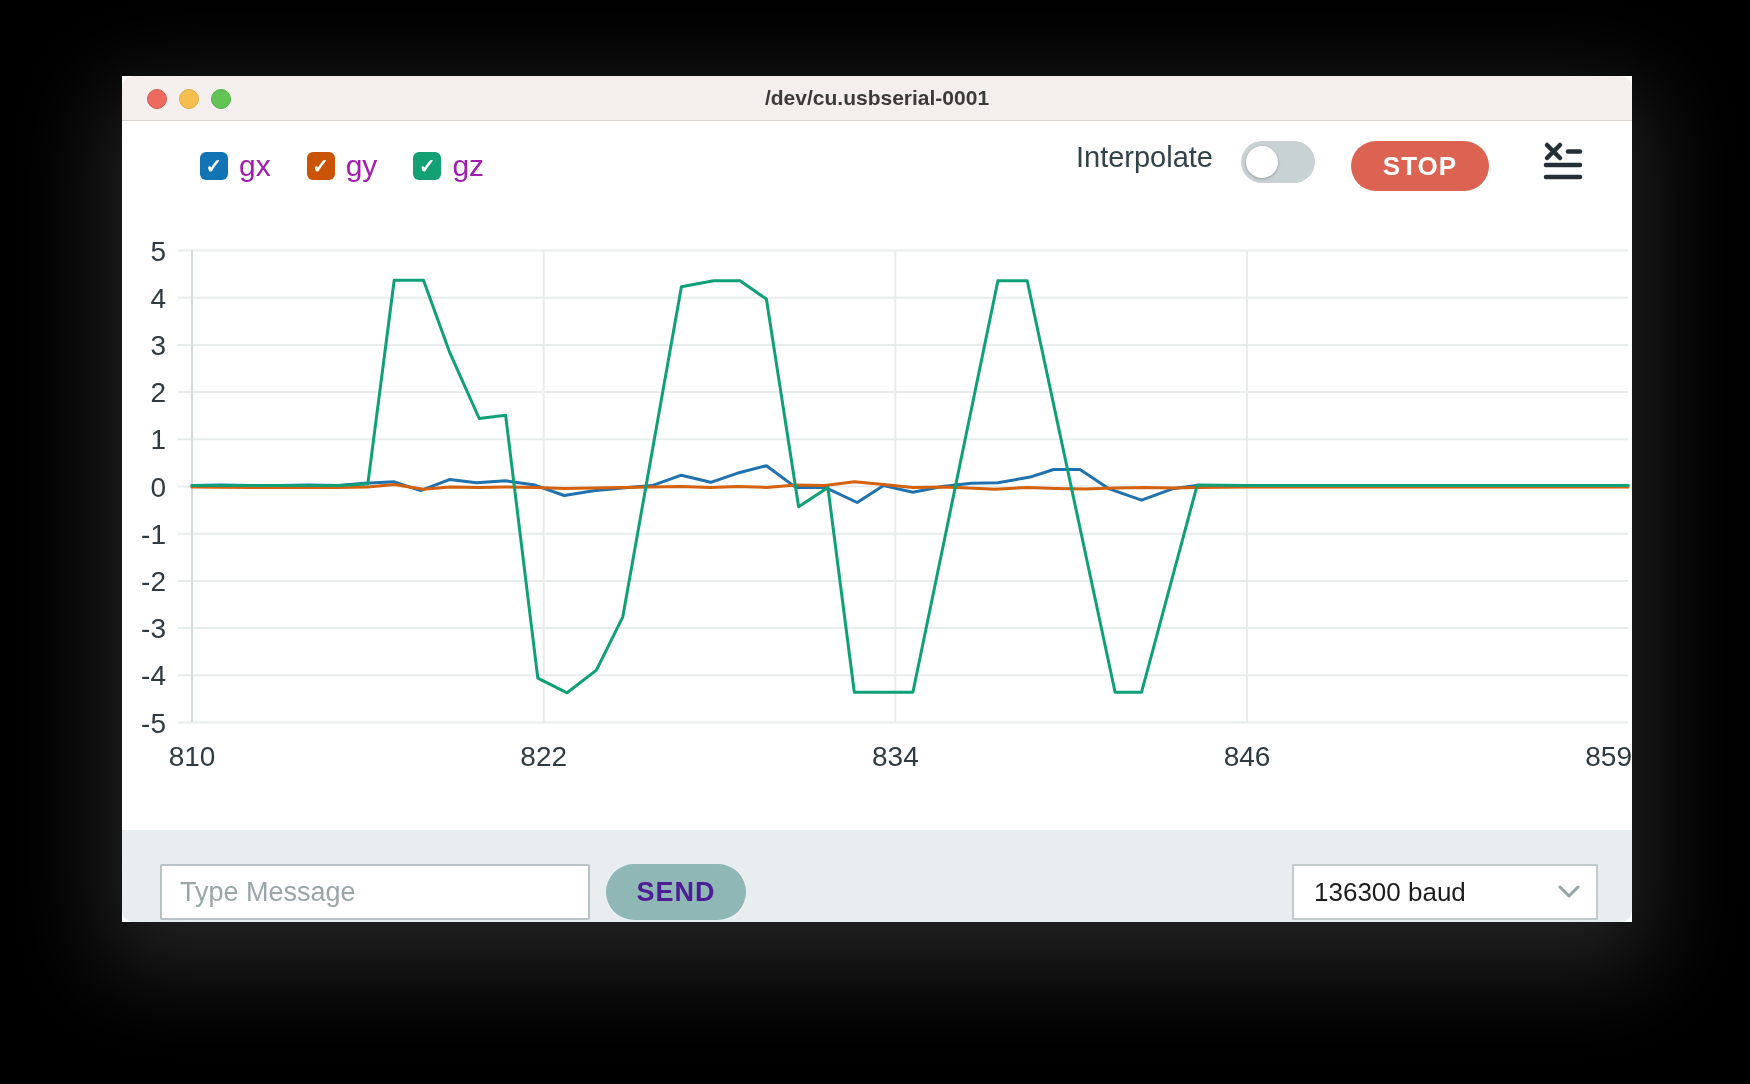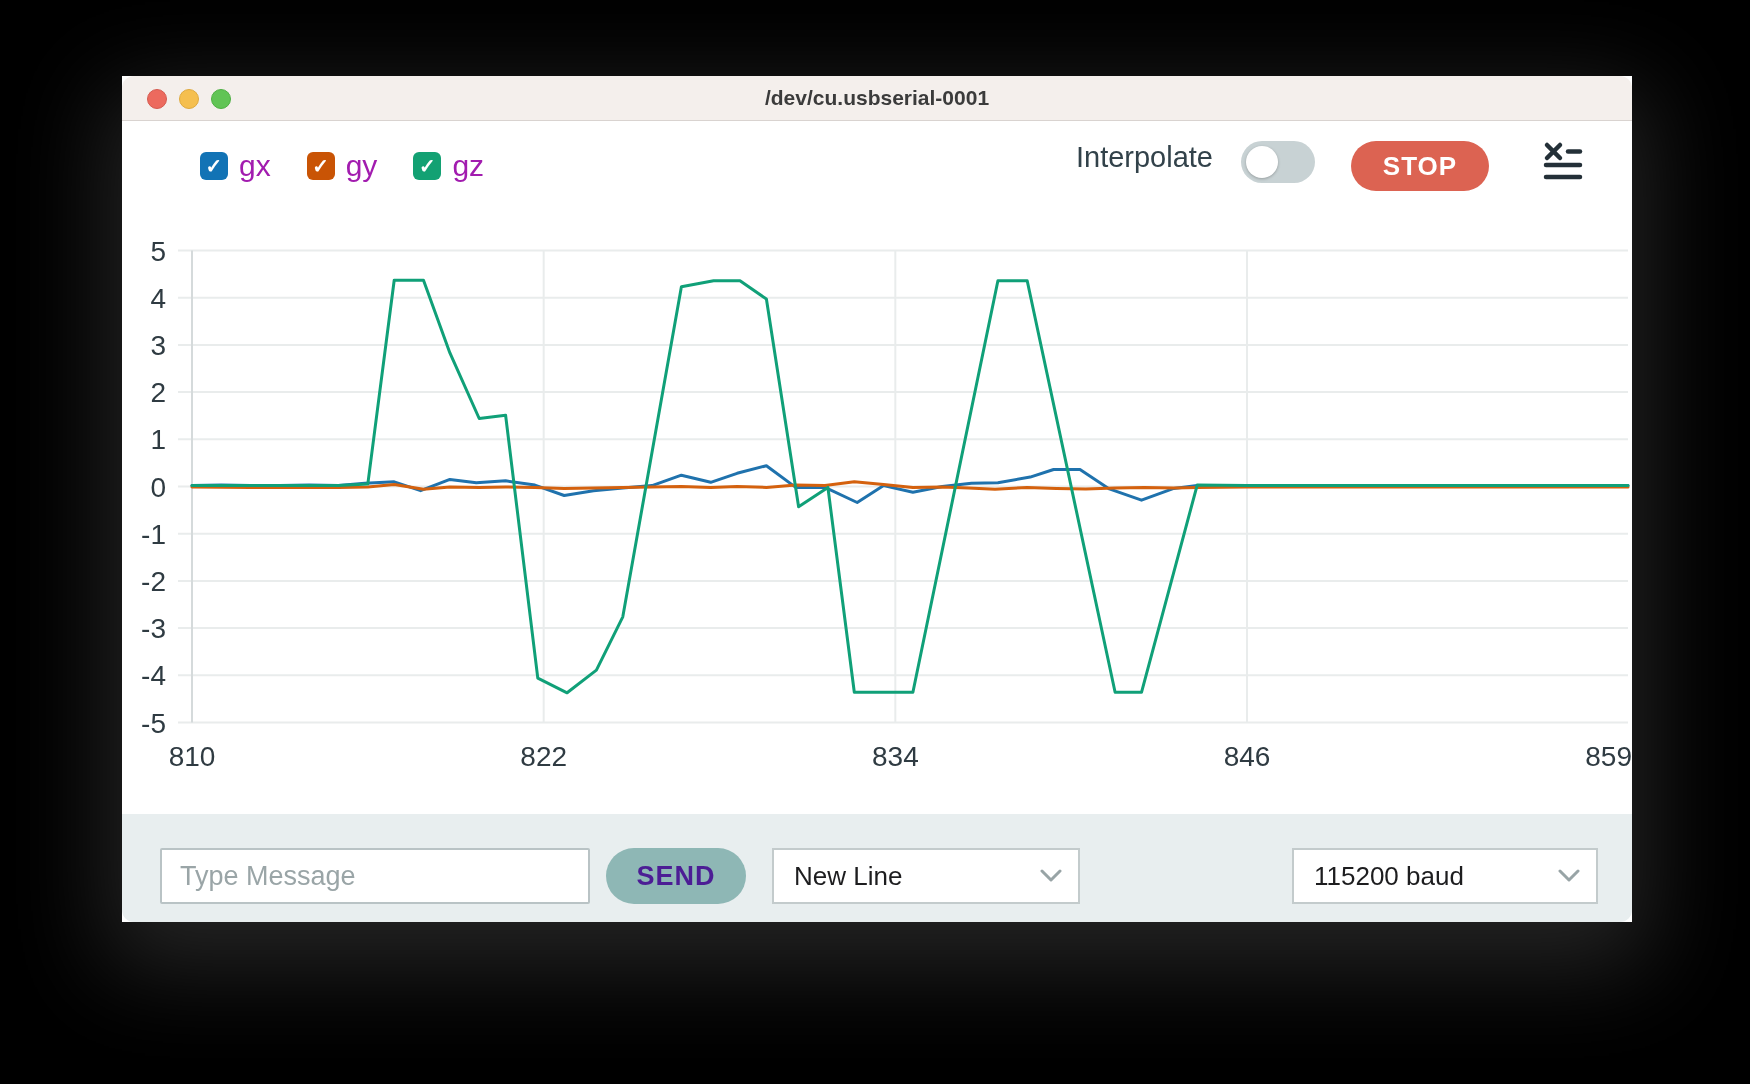--- a/index.html
+++ b/index.html
@@ -25,21 +25,21 @@
   .right-cluster{display:flex;}
   .interp-label{font-size:29px;color:#32424a;}
   .switch{width:74px;height:42px;border-radius:21px;background:#c8d2d4;position:relative;margin-left:28px;cursor:pointer;}
   .knob{position:absolute;left:5px;top:5px;width:32px;height:32px;border-radius:50%;background:#fff;
         box-shadow:0 1px 3px rgba(0,0,0,.25);}
   .stop-btn{margin-left:36px;width:138px;height:50px;border:none;border-radius:25px;color:#fff;
             font-family:inherit;font-size:26px;font-weight:bold;letter-spacing:1px;cursor:pointer;}
   .clear-btn{margin-left:54px;width:40px;height:40px;background:none;border:none;padding:0;cursor:pointer;}
   .chart{position:absolute;left:0;top:126px;width:1510px;height:600px;}
   .chart text.tick{font-family:"Liberation Sans", sans-serif;font-size:28px;fill:#2f3b42;}
-  .bottombar{position:absolute;left:0;bottom:0;width:100%;height:108px;background:#e8eeef;
+  .bottombar{position:absolute;left:0;bottom:0;width:100%;height:92px;background:#e8eeef;
              border-radius:0 0 12px 12px;}
   .msg-input{position:absolute;left:38px;top:34px;width:430px;height:56px;box-sizing:border-box;
              border:2px solid #b9c3c5;border-radius:2px;background:#fff;padding:0 18px;
              font-family:inherit;font-size:27px;color:#333;}
   .msg-input::placeholder{color:#9aa5a7;}
   .send-btn{position:absolute;left:484px;top:34px;width:140px;height:56px;border:none;border-radius:28px;
             background:#8eb7b5;color:#4c1d95;font-family:inherit;font-size:27px;font-weight:bold;
             letter-spacing:1px;cursor:pointer;}
   .select{position:absolute;top:34px;height:56px;box-sizing:border-box;background:#fff;
           border:2px solid #c3cbcc;display:flex;align-items:center;justify-content:space-between;
@@ -131,28 +131,22 @@
         <text x="1510" y="564" text-anchor="end" class="tick">859</text>
         <line x1="70" x2="70" y1="48.5" y2="520.5" stroke="#d5dadb" stroke-width="2"></line>
         <polyline points="70.0,283.6 99.3,283.1 128.6,283.6 157.9,283.6 187.2,283.1 216.5,283.6 242.9,281.2 272.2,279.8 298.6,288.7 327.9,277.4 354.3,280.7 383.6,278.8 412.9,283.1 442.2,293.5 471.5,288.7 500.8,285.9 530.1,283.6 559.4,273.2 588.7,280.3 615.1,271.3 644.4,263.7 673.7,285.4 703.0,285.4 735.2,300.5 761.6,283.6 790.9,290.2 820.2,284.5 849.5,281.2 875.9,280.7 908.2,275.1 931.6,267.5 958.0,267.5 987.3,286.9 1019.5,298.2 1051.8,286.4 1075.2,283.6 1125.0,283.6 1212.9,283.6 1300.9,283.6 1388.8,283.6 1506.0,283.6" fill="none" stroke="#1f72ad" stroke-width="3" stroke-linejoin="round" stroke-linecap="round"></polyline>
         <polyline points="70.0,285.0 128.6,285.4 187.2,285.4 216.5,285.4 245.8,285.0 272.2,282.6 301.5,287.3 327.9,285.0 357.2,285.4 383.6,285.0 412.9,285.4 442.2,286.4 471.5,285.9 500.8,285.4 530.1,285.0 559.4,284.5 588.7,285.4 615.1,284.5 644.4,285.4 673.7,283.1 703.0,283.6 732.3,279.8 761.6,282.6 790.9,285.4 820.2,285.0 846.6,285.9 873.0,287.3 905.2,285.4 934.5,286.4 963.8,286.9 993.1,285.9 1022.4,285.4 1051.8,285.9 1075.2,285.4 1125.0,285.0 1242.2,285.0 1359.5,285.0 1506.0,285.0" fill="none" stroke="#d4610e" stroke-width="3" stroke-linejoin="round" stroke-linecap="round"></polyline>
         <polyline points="70.0,283.6 99.3,283.6 128.6,283.6 157.9,283.6 187.2,283.6 216.5,283.6 245.8,282.1 272.2,78.2 301.5,78.2 327.9,150.9 357.2,216.5 383.6,213.2 415.8,476.1 445.1,490.8 474.4,468.1 500.8,414.8 559.4,84.8 591.6,78.7 618.0,78.7 644.4,97.1 676.6,304.8 705.9,285.4 732.3,490.3 790.9,490.3 875.9,78.7 905.2,78.7 993.1,490.3 1019.5,490.3 1075.2,283.1 1125.0,283.6 1212.9,283.6 1300.9,283.6 1388.8,283.6 1506.0,283.6" fill="none" stroke="#10a078" stroke-width="3" stroke-linejoin="round" stroke-linecap="round"></polyline>
       </svg>
 
     <div class="bottombar">
       <input class="msg-input" type="text" placeholder="Type Message" style="">
       <button class="send-btn">SEND</button>
-      <div class="select line-ending">
-        <span>New Line</span>
-        <svg class="chev" viewBox="0 0 22 14">
-          <polyline points="2,2 11,11 20,2" fill="none" stroke="#98a4a6" stroke-width="3" stroke-linecap="round" stroke-linejoin="round"></polyline>
-        </svg>
-      </div>
       <div class="select baud">
-        <span>115200 baud</span>
+        <span>136300 baud</span>
         <svg class="chev" viewBox="0 0 22 14">
           <polyline points="2,2 11,11 20,2" fill="none" stroke="#98a4a6" stroke-width="3" stroke-linecap="round" stroke-linejoin="round"></polyline>
         </svg>
       </div>
     </div>
 
   </div>
 </div>
 
 </body></html>

